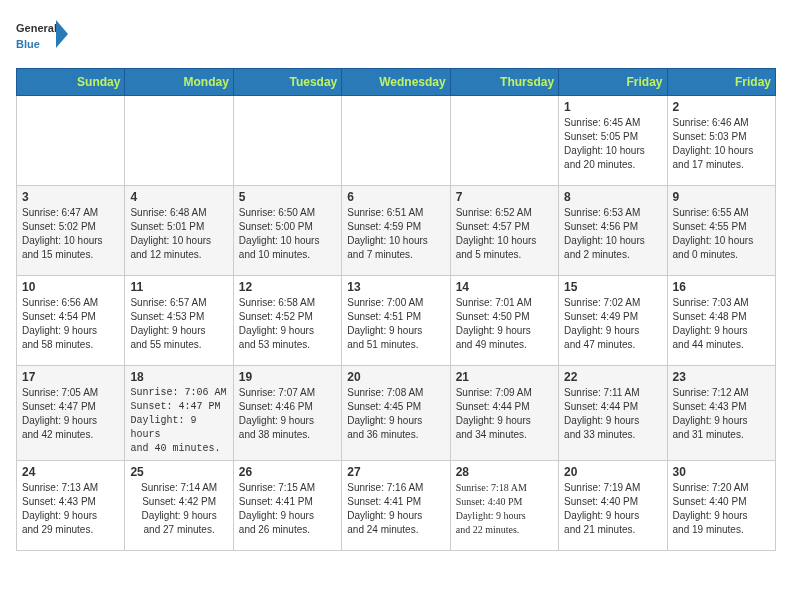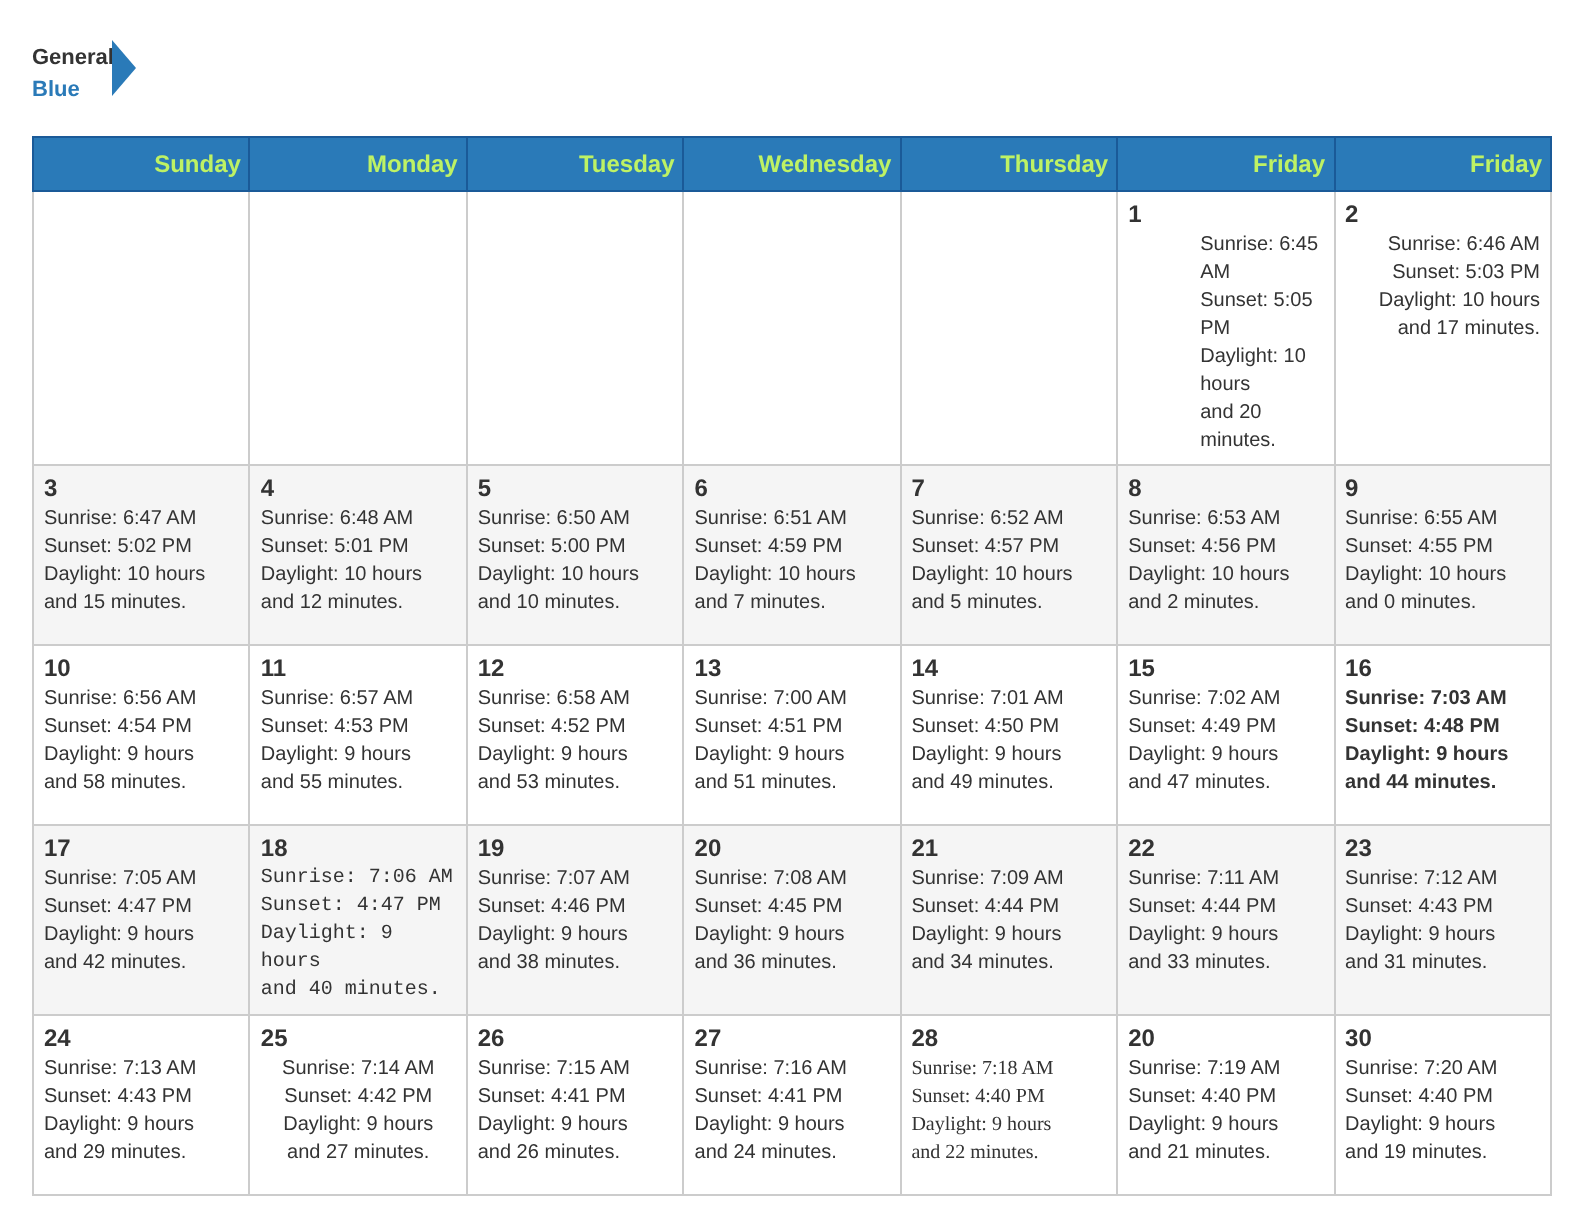--- a/index.html
+++ b/index.html
@@ -105,28 +105,28 @@
   </thead>
   <tbody id="calendar-body">
   <tr>
         <td class="empty-cell"></td>
         <td class="empty-cell"></td>
         <td class="empty-cell"></td>
         <td class="empty-cell"></td>
         <td class="empty-cell"></td>
         <td>
           <span class="day-num">1</span>
-          <div class="day-info" style="white-space: pre-line; margin-left: 36px;">Sunrise: 6:45 AM
+          <div class="day-info" style="white-space: pre-line;">Sunrise: 6:45 AM
 Sunset: 5:05 PM
 Daylight: 10 hours
 and 20 minutes.</div>
         </td>
         <td>
           <span class="day-num">2</span>
-          <div class="day-info" style="white-space: pre-line; text-align: right;">Sunrise: 6:46 AM
+          <div class="day-info" style="white-space: pre-line;">Sunrise: 6:46 AM
 Sunset: 5:03 PM
 Daylight: 10 hours
 and 17 minutes.</div>
         </td>
       </tr>
       <tr>
         <td>
           <span class="day-num">3</span>
           <div class="day-info" style="white-space: pre-line;">Sunrise: 6:47 AM
 Sunset: 5:02 PM
@@ -214,21 +214,21 @@
         </td>
         <td>
           <span class="day-num">15</span>
           <div class="day-info" style="white-space: pre-line;">Sunrise: 7:02 AM
 Sunset: 4:49 PM
 Daylight: 9 hours
 and 47 minutes.</div>
         </td>
         <td>
           <span class="day-num">16</span>
-          <div class="day-info" style="white-space: pre-line; font-weight: bold;">Sunrise: 7:03 AM
+          <div class="day-info" style="white-space: pre-line;">Sunrise: 7:03 AM
 Sunset: 4:48 PM
 Daylight: 9 hours
 and 44 minutes.</div>
         </td>
       </tr>
       <tr>
         <td>
           <span class="day-num">17</span>
           <div class="day-info" style="white-space: pre-line;">Sunrise: 7:05 AM
 Sunset: 4:47 PM

